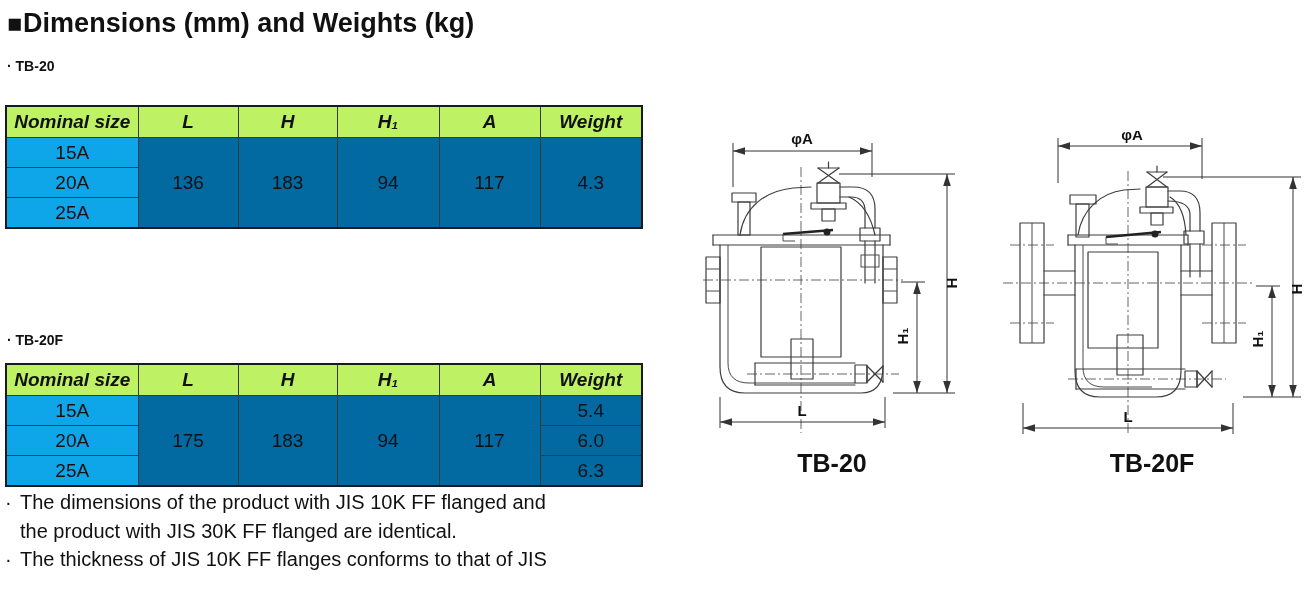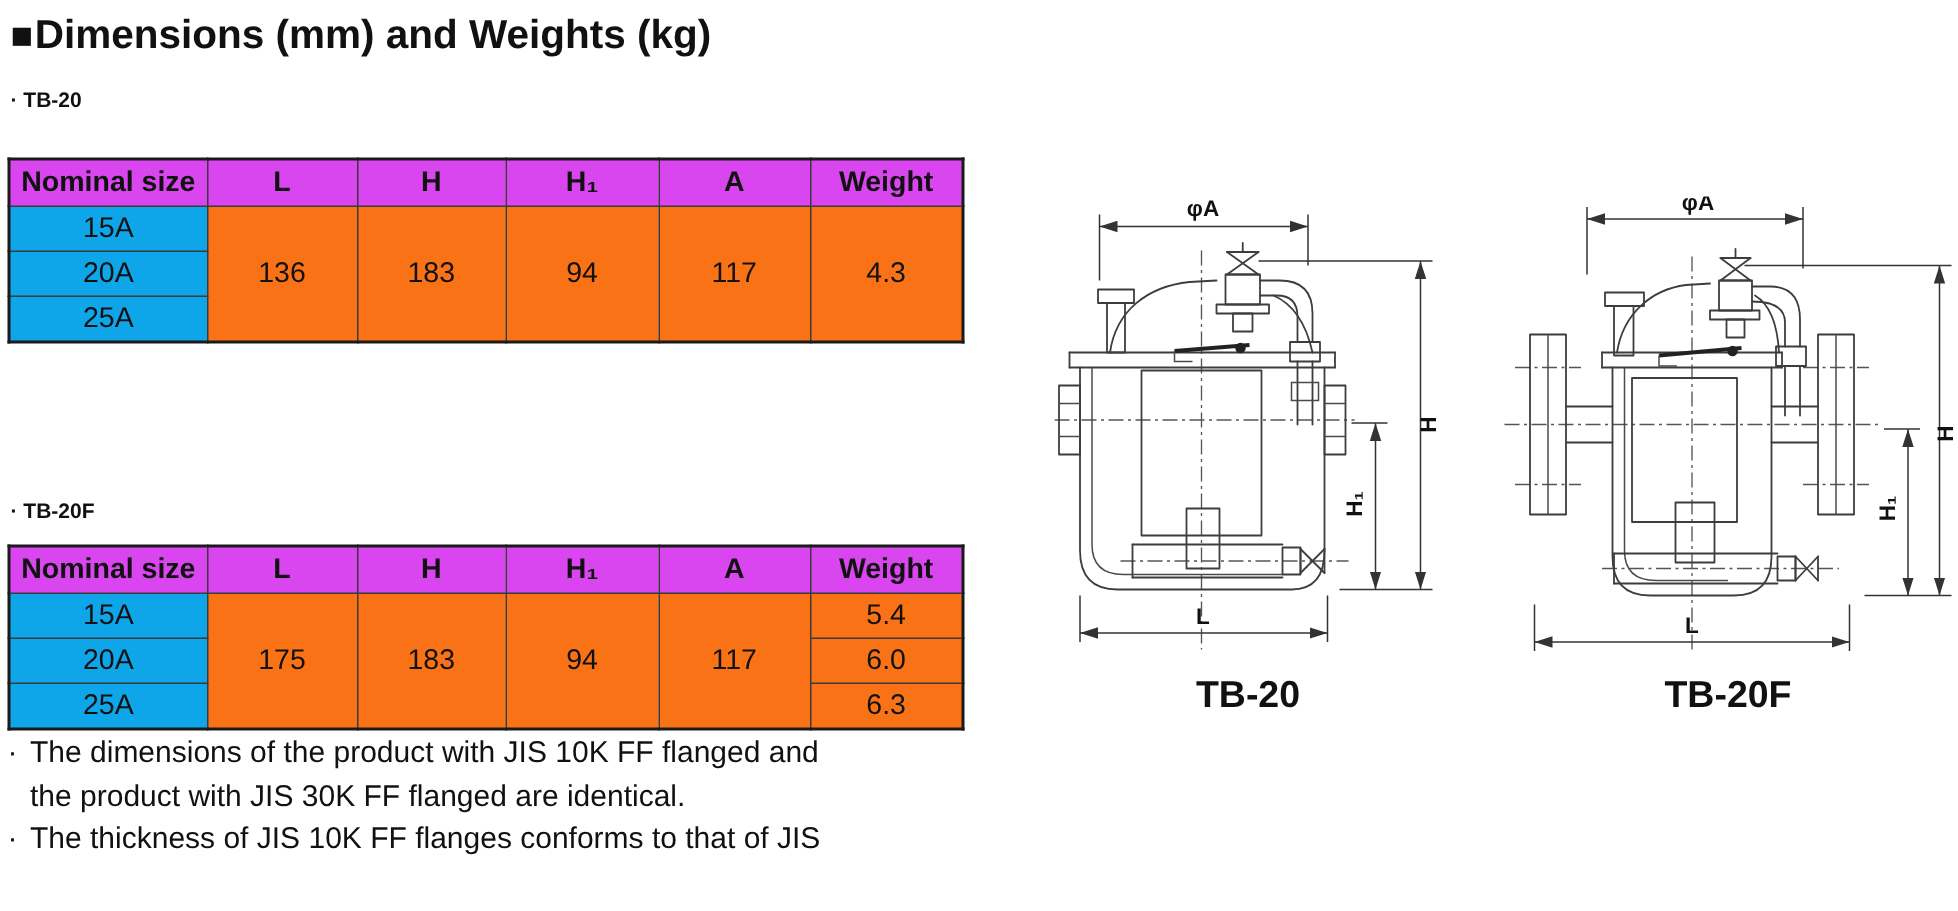--- a/index.html
+++ b/index.html
@@ -11,22 +11,22 @@
   .page-title{left:7px;top:8px;font-size:27px;font-weight:bold;white-space:nowrap;}
   .page-title .sq{font-size:25px;margin-right:1px;}
   .model-heading{font-size:14px;font-weight:bold;white-space:nowrap;}
   #h-tb20{left:7px;top:58px;}
   #h-tb20f{left:7px;top:332px;}
 
   table.dim{border-collapse:collapse;table-layout:fixed;font-size:19px;border:2px solid #1a1a1a;}
   #table-tb20{left:5px;top:105px;}
   #table-tb20f{left:5px;top:363px;}
   table.dim th,table.dim td{border:1px solid #3a3a3a;text-align:center;vertical-align:middle;padding:0;}
-  table.dim th{background:#d946ef;font-weight:bold;height:30px;}
-  table.dim td{height:29px;background:#f97316;}
+  table.dim th{background:#bef264;font-weight:bold;height:30px;font-style:italic;}
+  table.dim td{height:29px;background:#0369a1;}
   table.dim td.size{background:#0ea5e9;}
 
   .notes{left:5px;top:488px;width:660px;font-size:20px;line-height:28.5px;}
   .note{display:flex;}
   .note .bullet{width:15px;flex:none;}
 
   .dwg{position:absolute;}
   .ln{stroke:#3d3d3d;fill:none;stroke-width:1.2;stroke-linejoin:round;stroke-linecap:round;}
   .thin{stroke:#4a4a4a;fill:none;stroke-width:1;}
   .dim-l{stroke:#333;fill:none;stroke-width:1;}

